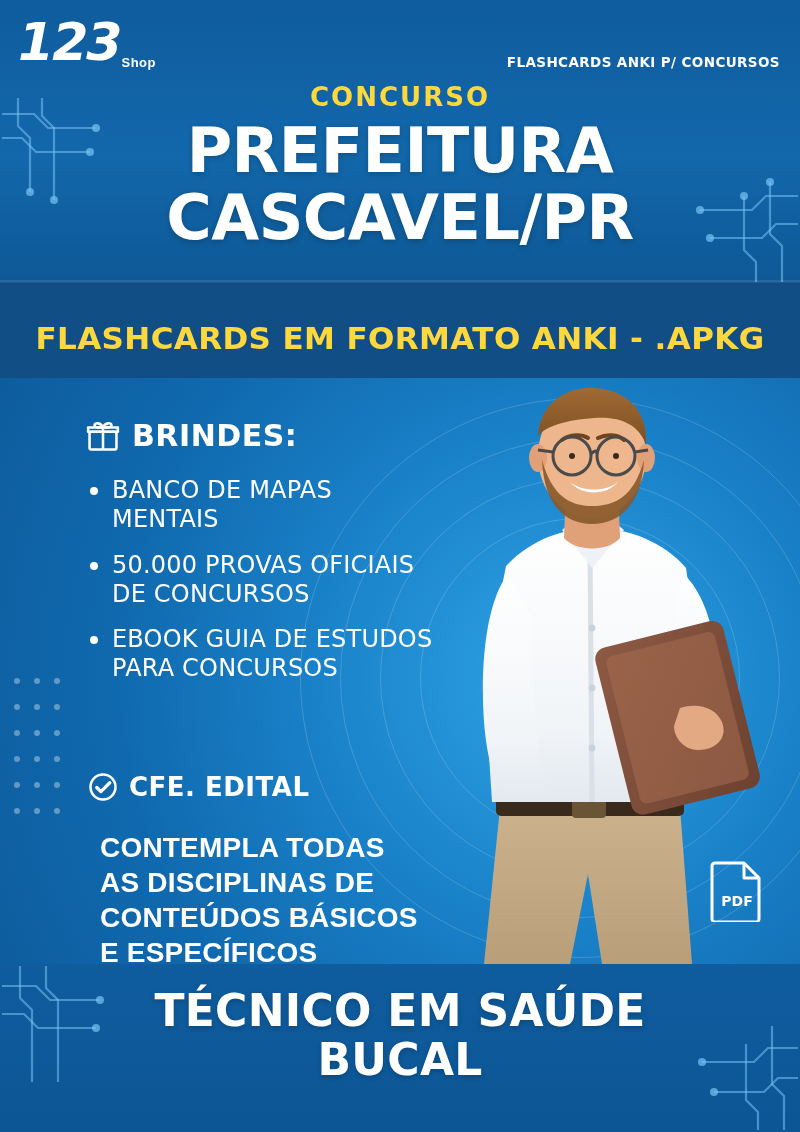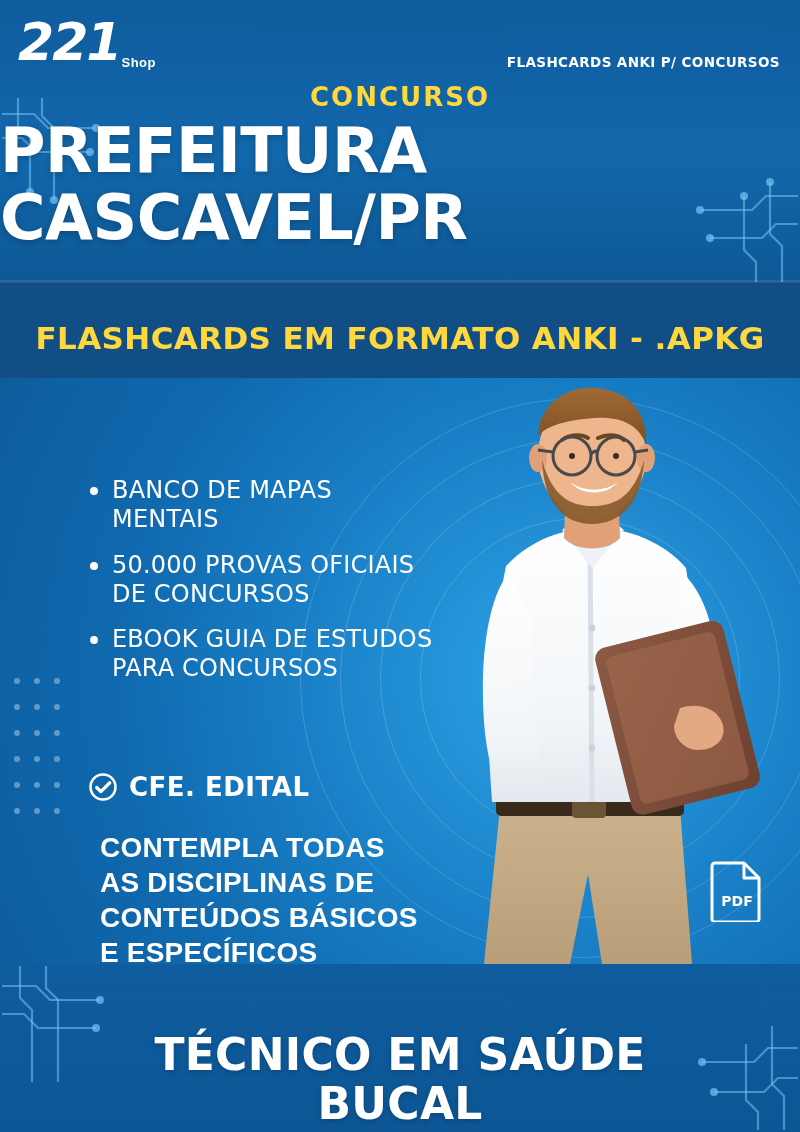--- a/index.html
+++ b/index.html
@@ -88,20 +88,21 @@
     font-size: 26px;
     font-weight: 700;
     letter-spacing: 2px;
     color: #ffd83d;
     font-family: "DejaVu Sans", sans-serif;
     text-transform: uppercase;
   }
   .title {
     position: absolute;
     top: 118px; left: 0; width: 800px;
+    text-align: center;
     color: #ffffff;
     font-family: "DejaVu Sans", sans-serif;
     font-weight: 700;
     font-size: 62px;
     line-height: 1.08;
     letter-spacing: -0.5px;
     text-transform: uppercase;
     text-shadow: 0 2px 6px rgba(0,0,0,0.22);
   }
 
@@ -260,21 +261,20 @@
     width: 800px;
     text-align: center;
     font-family: "DejaVu Sans", sans-serif;
     font-weight: 700;
     font-size: 44px;
     line-height: 1.12;
     letter-spacing: 0.3px;
     color: #ffffff;
     text-transform: uppercase;
     text-shadow: 0 2px 5px rgba(0,0,0,0.2);
-    margin-top: 44px;
   }
 </style>
 </head>
 <body>
 
 <div class="poster">
 
   <div class="band-top">
 
     <svg class="circuit" style="left:0px; top:96px; width:120px; height:120px;" viewBox="0 0 120 120">
@@ -293,21 +293,21 @@
       <path d="M128 48 H106 L92 62 H40"></path>
       <path d="M112 108 V70 L100 58 V6"></path>
       <path d="M86 108 V86 L74 74 V20"></path>
       <circle cx="30" cy="34" r="4"></circle>
       <circle cx="40" cy="62" r="4"></circle>
       <circle cx="100" cy="6" r="4"></circle>
       <circle cx="74" cy="20" r="4"></circle>
     </svg>
 
     <div class="logo">
-      <div class="logo-123">221</div>
+      <div class="logo-123">123</div>
       <div class="logo-shop">Shop</div>
     </div>
 
     <div class="top-right-label">FLASHCARDS ANKI P/ CONCURSOS</div>
 
     <div class="kicker">CONCURSO</div>
 
     <div class="title">
       <div>PREFEITURA</div>
       <div>CASCAVEL/PR</div>
@@ -422,20 +422,32 @@
           <circle cx="236" cy="78" r="19"></circle>
           <path d="M211 76 C215 72 217 72 217 76"></path>
           <path d="M173 74 L158 72"></path>
           <path d="M255 74 L268 72"></path>
         </g>
         <circle cx="192" cy="78" r="3" fill="#3a2a1c"></circle>
         <circle cx="236" cy="78" r="3" fill="#3a2a1c"></circle>
       </svg>
     </div>
 
+    <div class="brindes-head">
+      <svg width="34" height="34" viewBox="0 0 24 24">
+        <g fill="none" stroke="#ffffff" stroke-width="1.8" stroke-linejoin="round">
+          <rect x="2.5" y="9" width="19" height="12.5" rx="1.2"></rect>
+          <path d="M1.5 6h21v3h-21z"></path>
+          <path d="M12 6v15.5"></path>
+          <path d="M12 6C10.5 2.5 6 2.2 6 4.6 6 6.2 9 6 12 6z"></path>
+          <path d="M12 6c1.5-3.5 6-3.8 6-1.4C18 6.2 15 6 12 6z"></path>
+        </g>
+      </svg>
+      <span class="txt">BRINDES:</span>
+    </div>
 
     <ul class="brindes-list">
       <li>BANCO DE MAPAS MENTAIS</li>
       <li>50.000 PROVAS OFICIAIS DE CONCURSOS</li>
       <li>EBOOK GUIA DE ESTUDOS PARA CONCURSOS</li>
     </ul>
 
     <div class="cfe-head">
       <svg width="30" height="30" viewBox="0 0 24 24">
         <circle cx="12" cy="12" r="10" fill="none" stroke="#ffffff" stroke-width="2"></circle>

